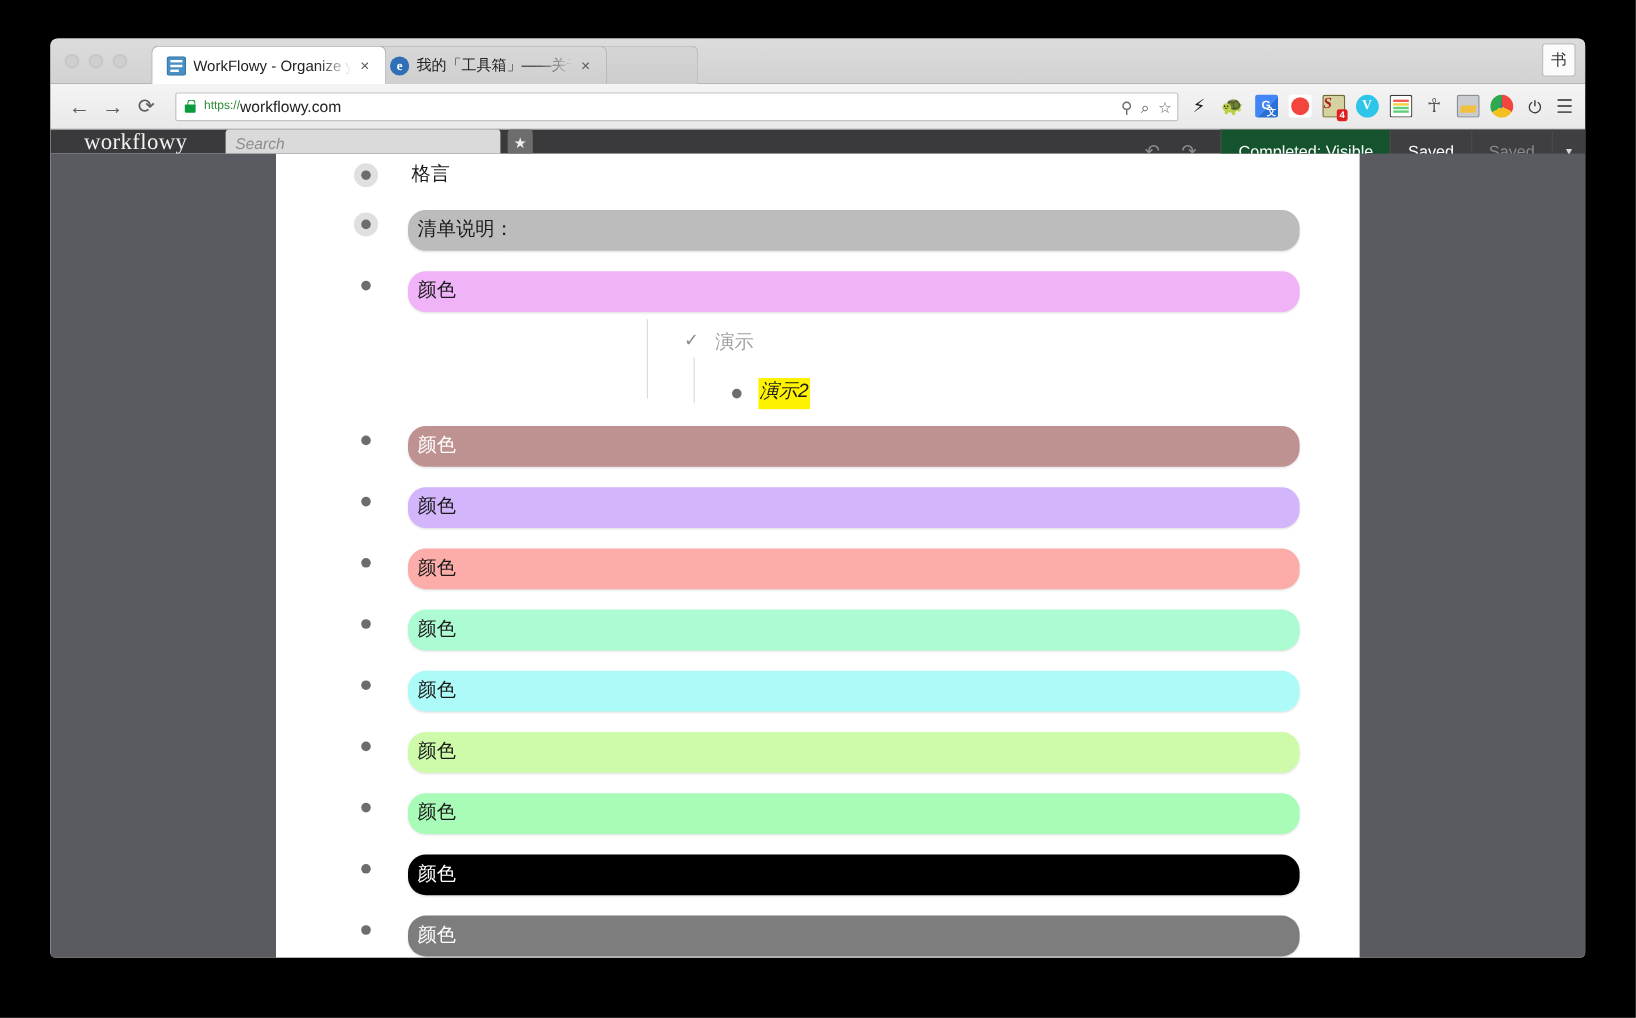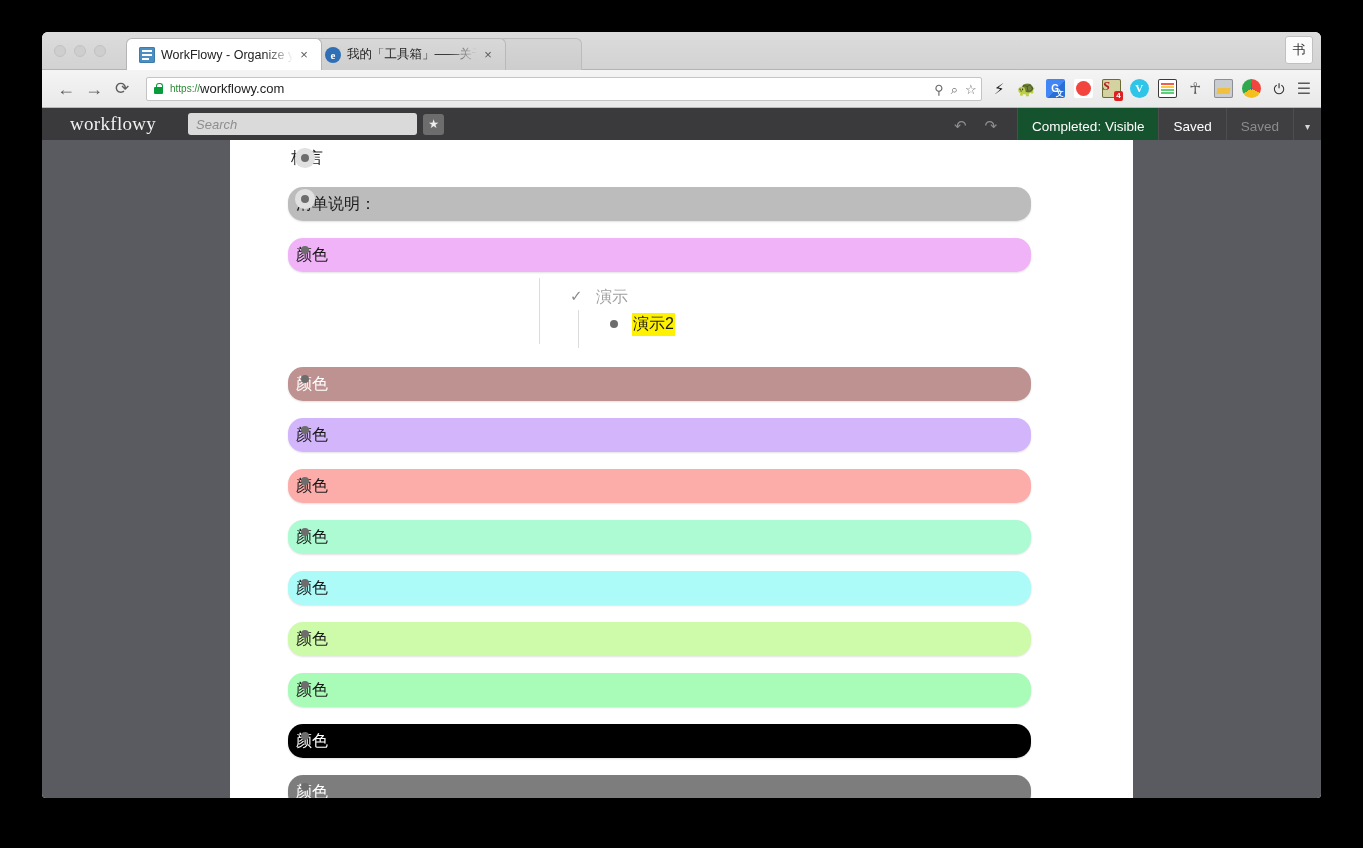--- a/index.html
+++ b/index.html
@@ -216,22 +216,22 @@
   .menu-btn { color:#5a5a5a; font-size:16px; padding-right: 10px; }
   #bookmark-side-btn {
     position:absolute; right:8px; top:4px;
     width:28px;height:28px;border:1px solid #c0c0c0;border-radius:3px;
     background:#fbfbfb; display:flex;align-items:center;justify-content:center;
     font-size:13px;color:#333;
   }
 
   
   #wf-header {
-    height: 32px; background: #3a3a3c;
-    display: flex; align-items: center;
+    height: 20px; background: #3a3a3c;
+    display: flex; 
     position: relative;
   }
   #wf-logo {
     color: #f1f1f1; font-family: "Liberation Serif", serif;
     font-size: 19px; margin-left: 28px; letter-spacing: 0.3px;
   }
   #wf-search {
     margin-left: 32px; width: 229px; height: 22px;
     background: #dadada; border: none; border-radius: 3px;
     padding: 0 8px; font-size: 13px; color: #333;
@@ -272,21 +272,21 @@
     position: absolute; left: 188px; top: 0;
     width: 903px; height: 692px; background: #fff;
   }
   #outline { padding: 6px 0 0 0; }
 
   .row {
     position: relative;
     display: flex; align-items: flex-start;
     min-height: 24px;
   }
-  .row.lvl0 { padding-left: 42px; }
+  .row.lvl0 { padding-left: 94px; }
   .bullet-wrap {
     position: absolute; left: 0; top: 0;
     width: 22px; height: 24px;
     display: flex; align-items: center; justify-content: center;
   }
   .row.lvl0 > .bullet-wrap { left: 64px; }
   .bullet {
     width: 8px; height: 8px; border-radius: 50%;
     background: #6d6d6d;
   }
@@ -323,22 +323,22 @@
     position: relative;
   }
   .check-icon {
     position: absolute; left: 232px; top: 3px;
     color: #8a8a8a; font-size: 15px; line-height: 18px;
   }
   .completed-text {
     margin-left: 258px; font-size: 16px; color: #a0a0a0;
   }
   .child-row {
-    display: flex; align-items: center; height: 26px;
-    position: relative; margin-top: 1px;
+    display: flex; height: 26px;
+    position: relative; margin-top: 17px; font-style: italic;
   }
   .child-bullet {
     position: absolute; left: 272px; top: 9px;
     width: 8px; height: 8px; border-radius: 50%; background: #6d6d6d;
   }
   .child-text {
     margin-left: 294px; font-size: 16px; color: #1a1a1a;
     background: #fff200; padding: 1px 1px;
   }
 </style>

